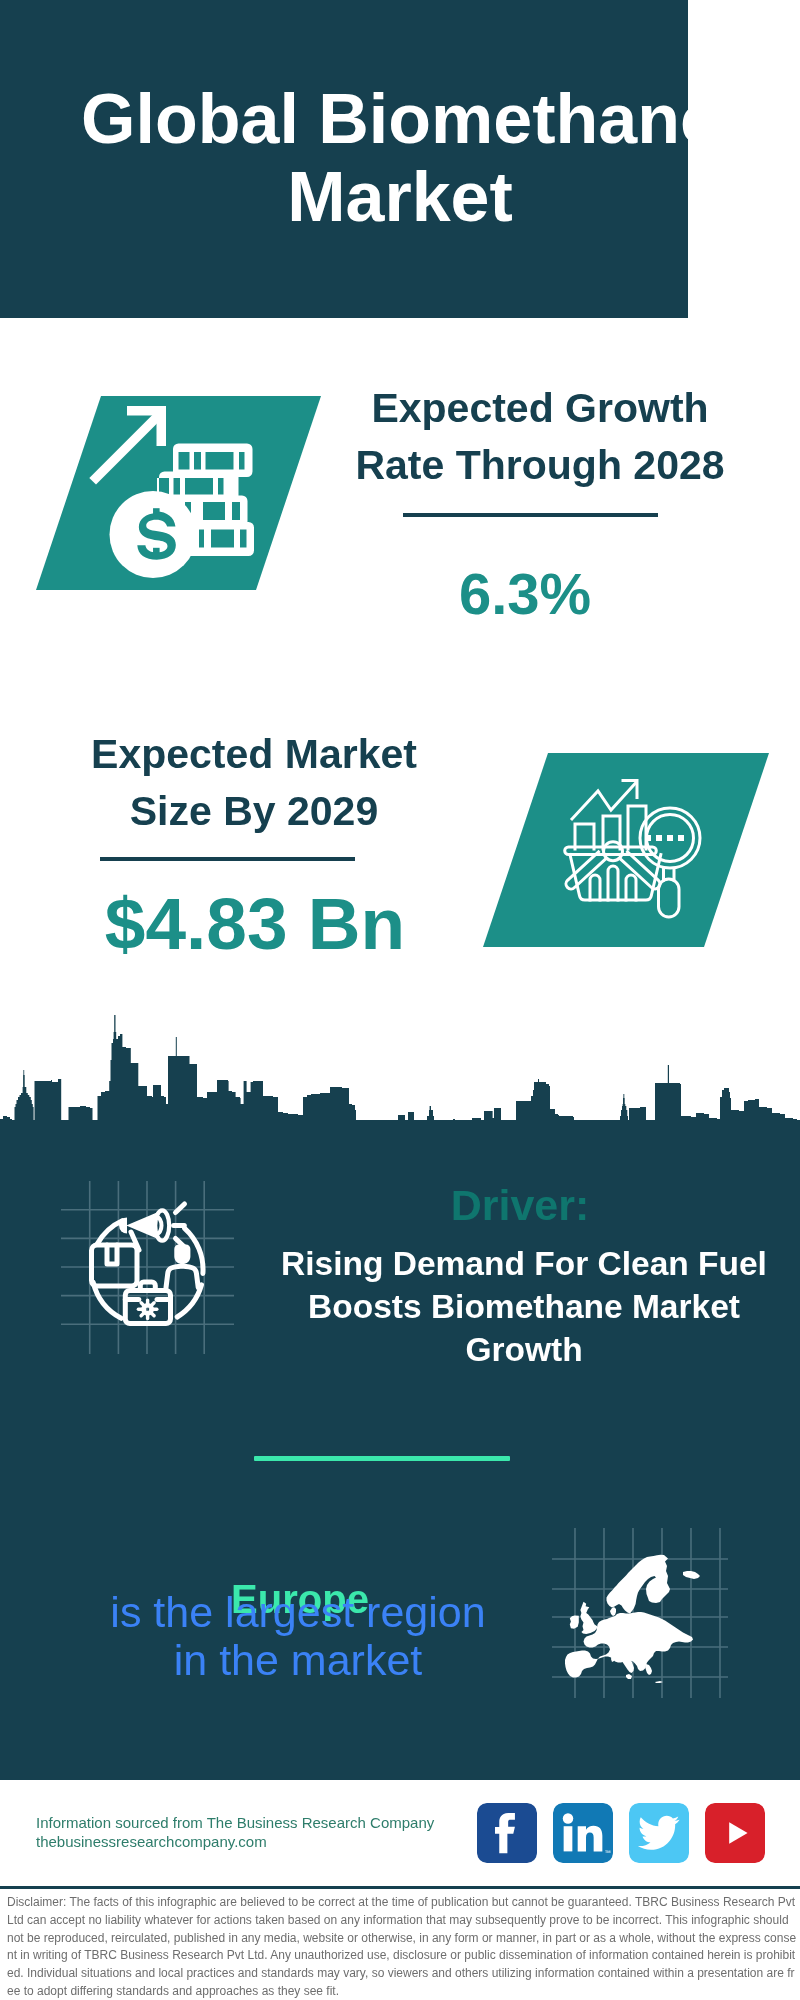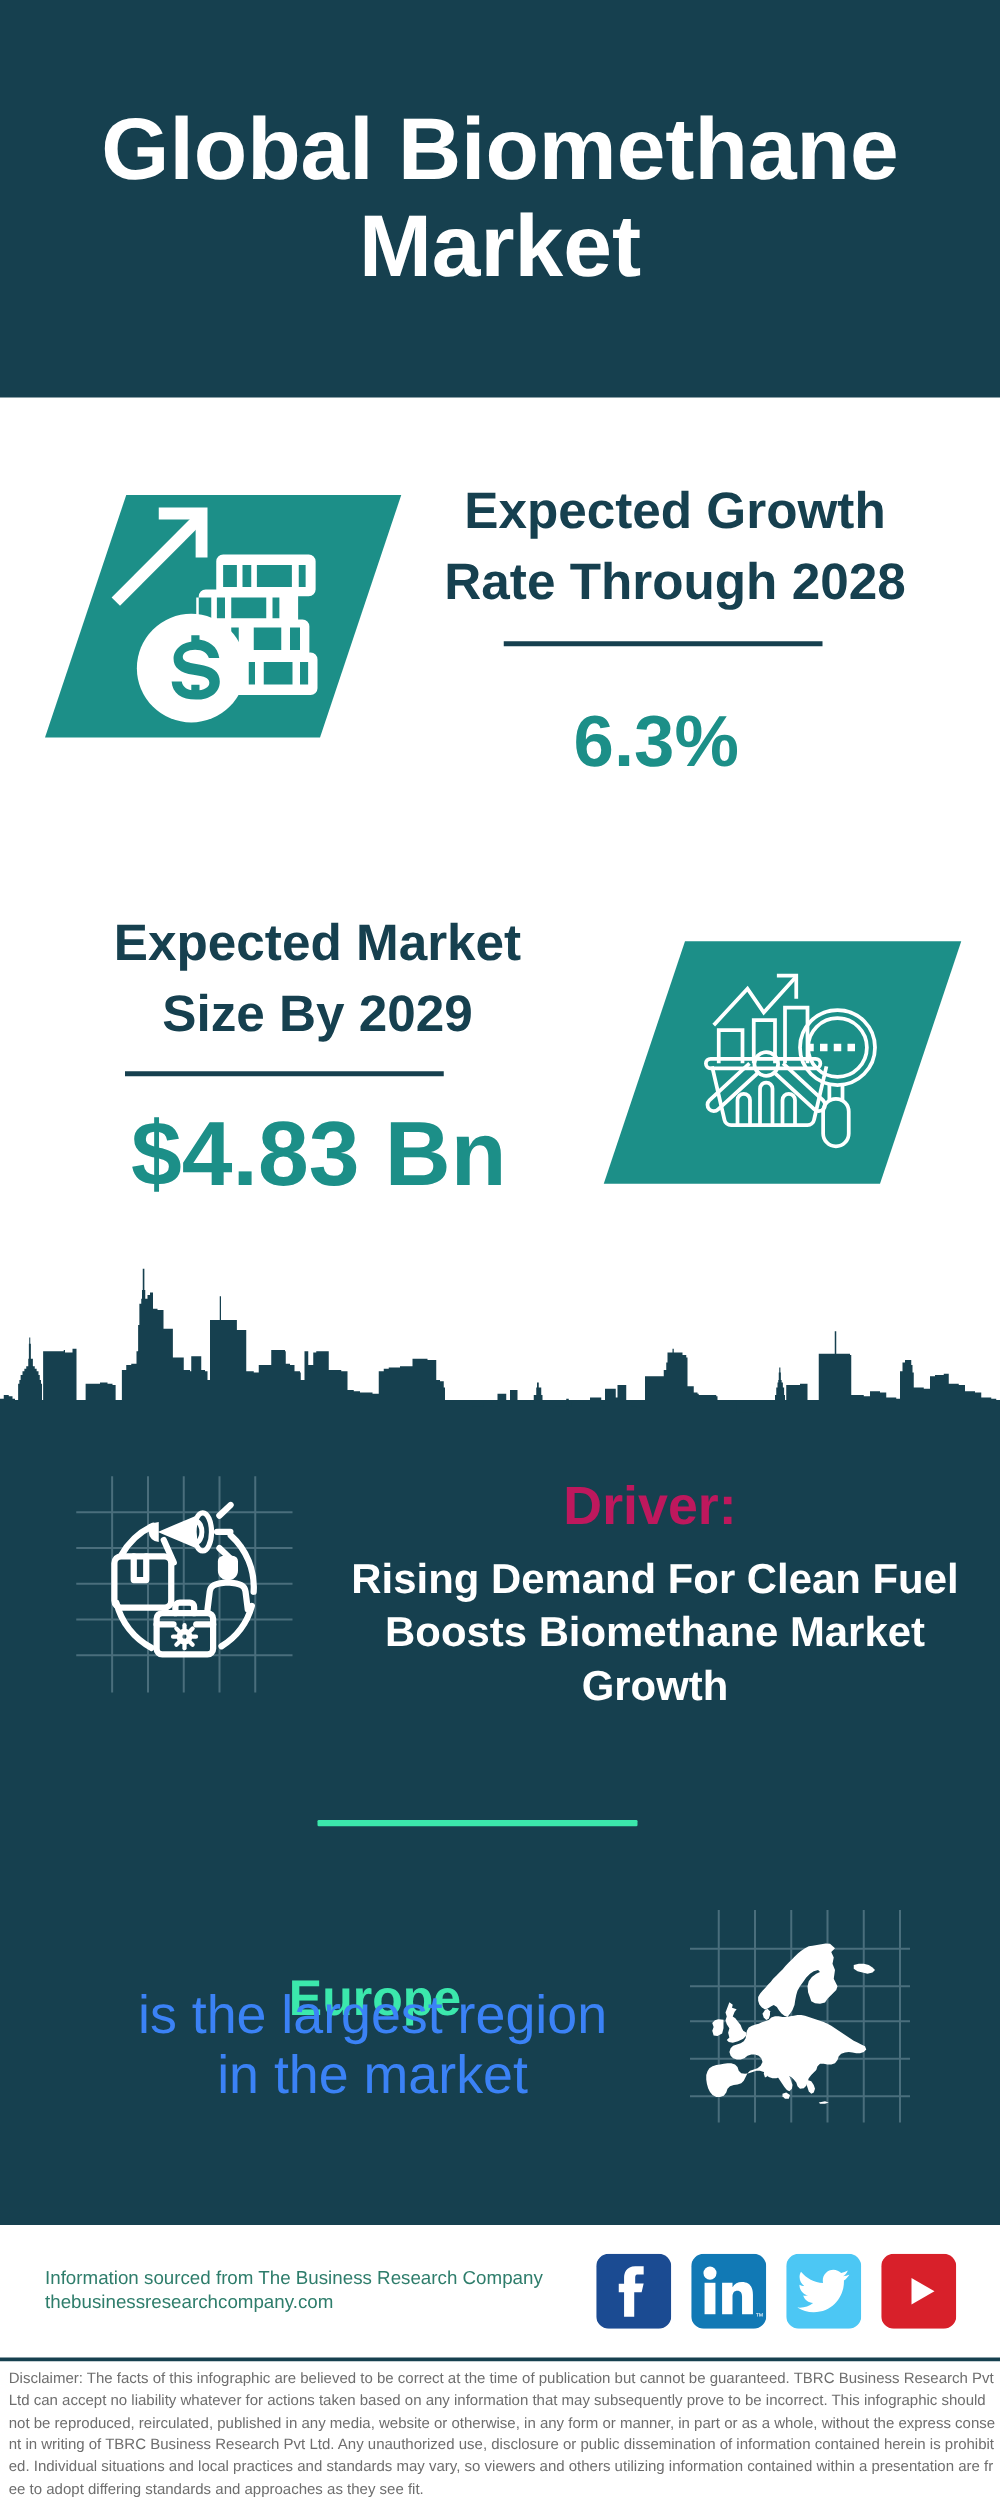--- a/index.html
+++ b/index.html
@@ -2,38 +2,38 @@
 <html><head>
 <meta charset="utf-8">
 <style>
   *{margin:0;padding:0;box-sizing:border-box;}
   html,body{width:800px;height:2000px;}
   body{font-family:"Liberation Sans",sans-serif;background:#fff;overflow:hidden;
        -webkit-font-smoothing:antialiased;}
   .page{position:relative;width:800px;height:2000px;background:#fff;overflow:hidden;}
 
   
-  .hdr{position:absolute;left:0;top:0;width:800px;height:318px;background:#16404F;}
+  .hdr{position:absolute;left:0;top:0;width:688px;height:318px;background:#16404F;}
   .hdr h1{position:absolute;left:60px;top:80px;width:680px;text-align:center;color:#fff;
           font-size:70px;line-height:78px;font-weight:bold;}
 
   
   .icon-panel{position:absolute;}
   .stat-label{position:absolute;text-align:center;color:#16404F;font-weight:bold;
               font-size:41px;line-height:57px;}
   .rule{position:absolute;height:4px;background:#16404F;}
   .stat-val{position:absolute;text-align:center;color:#1C8F88;font-weight:bold;font-size:58px;white-space:nowrap;line-height:89px;}
 
   
   .dark{position:absolute;left:0;top:1120px;width:800px;height:660px;background:#16404F;}
   .sky{position:absolute;left:0;top:1010px;width:800px;height:150px;}
 
   
   .drv-icon{position:absolute;}
-  .drv-title{position:absolute;text-align:center;color:#be185d;font-weight:bold;font-size:43px;line-height:46px;}
+  .drv-title{position:absolute;text-align:center;color:#0f766e;font-weight:bold;font-size:43px;line-height:46px;}
   .drv-text{position:absolute;text-align:center;color:#fff;font-weight:bold;font-size:33.5px;line-height:43px;}
   .sep{position:absolute;height:5px;background:#3BE8AC;border-radius:1px;}
 
   
   .map-panel{position:absolute;}
   .reg-h{position:absolute;text-align:center;color:#3BE8AC;font-weight:bold;font-size:40px;line-height:46px;}
   .reg-t{position:absolute;text-align:center;color:#3b82f6;font-weight:normal;font-size:43px;line-height:48px;}
 
   
   .foot{position:absolute;left:0;top:1780px;width:800px;height:110px;background:#fff;}

